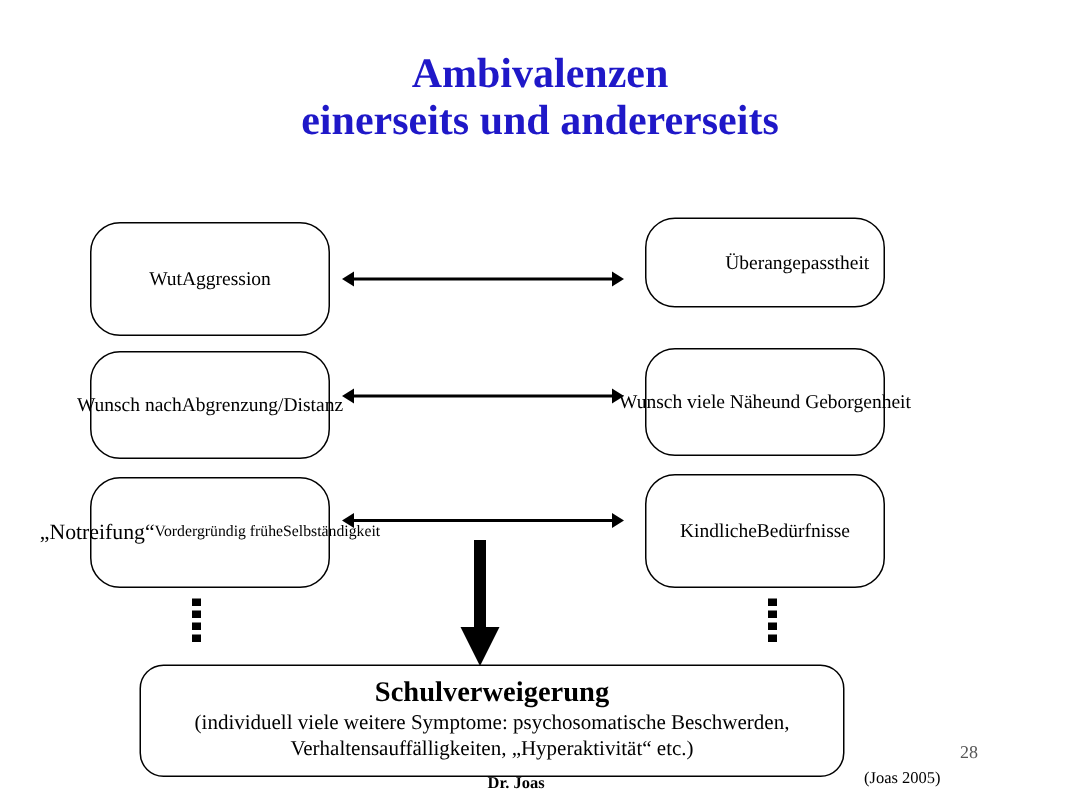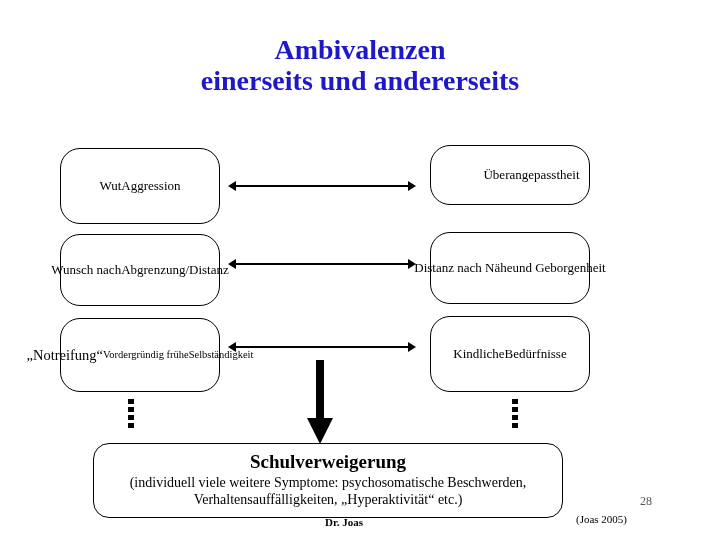--- a/index.html
+++ b/index.html
@@ -212,21 +212,21 @@
   <span class="box-line lg">„Notreifung“</span>
   <span class="box-line sm">Vordergründig frühe</span>
   <span class="box-line sm">Selbständigkeit</span>
 </div>
 
 <div class="concept-box box-right" id="box-ueber">
   <span class="box-line">Überangepasstheit</span>
 </div>
 
 <div class="concept-box box-right" id="box-wunsch-r">
-  <span class="box-line">Distanz nach Nähe</span>
+  <span class="box-line">Wunsch viele Nähe</span>
   <span class="box-line">und Geborgenheit</span>
 </div>
 
 <div class="concept-box box-right" id="box-kindliche">
   <span class="box-line">Kindliche</span>
   <span class="box-line">Bedürfnisse</span>
 </div>
 
 <div class="h-arrow" id="arrow-row-1">
   <span class="head left"></span>

